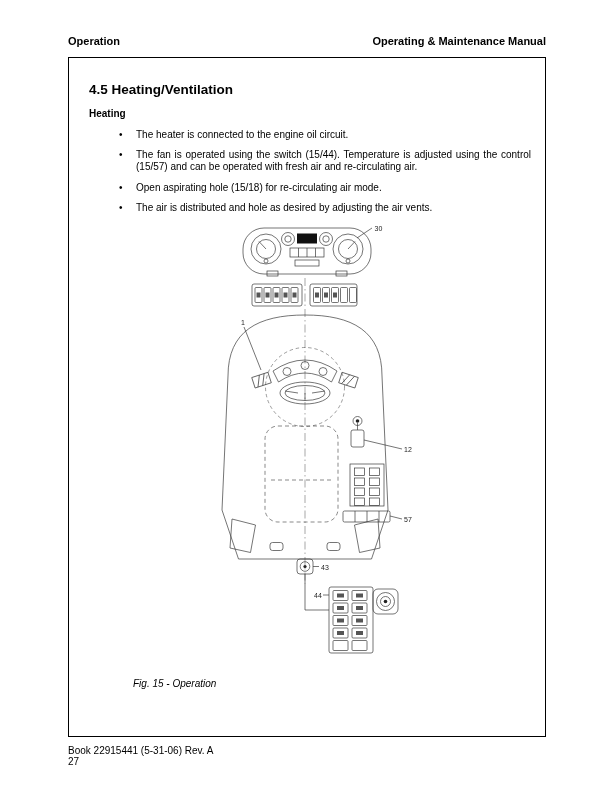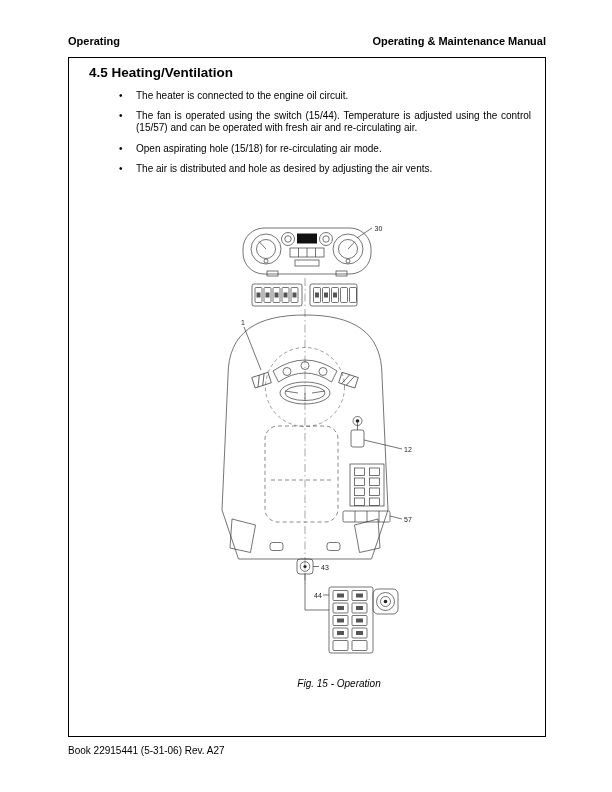--- a/index.html
+++ b/index.html
@@ -10,51 +10,52 @@
   }
   .header {
     position:absolute; left:68px; right:66px; top:35px;
     display:flex; justify-content:space-between;
     font-size:11px; font-weight:bold;
   }
   .content-box {
     position:absolute; left:68px; top:57px; width:478px; height:680px;
     border:1px solid #000;
   }
-  .section-title { margin:7px 0 0 20px; font-size:13.5px; font-weight:bold; }
+  .section-title { margin:24px 0 0 20px; font-size:13.5px; font-weight:bold; }
   .subsection-title { margin:11px 0 0 20px; font-size:10px; font-weight:bold; }
   .bullets { margin-top:10px; }
   .bullet { position:relative; margin:0 14px 7px 67px; }
   .bullet .dot { position:absolute; left:-17px; top:0; font-size:10px; }
   .bullet p { font-size:10px; line-height:12.2px; text-align:justify;margin-top:8px; }
   .figure { position:absolute; left:141px; top:160px; }
   .caption {
     position:absolute; top:620px; left:0; width:100%;
-    text-align:center; padding-left:64px;
+    padding-left:64px;
     font-style:italic; font-size:10px;
   }
   .footer {
     position:absolute; left:68px; right:66px; top:745px;
-    display:flex; font-size:10px;
+    display:flex; justify-content:space-between; font-size:10px;flex-direction:column;
   }
   .co { font-family:"Liberation Sans", sans-serif; font-size:7px; fill:#222; font-style:normal; }
 </style>
 </head>
 <body>
 
 <div class="page">
 
   <div class="header">
-    <span>Operating</span>
+    <span>Operation</span>
     <span>Operating &amp; Maintenance Manual</span>
   </div>
 
   <div class="content-box">
 
     <h1 class="section-title">4.5 Heating/Ventilation</h1>
+    <h2 class="subsection-title">Heating</h2>
 
     <div class="bullets">
       <div class="bullet">
         <span class="dot">•</span>
         <p>The heater is connected to the engine oil circuit.</p>
       </div>
       <div class="bullet">
         <span class="dot">•</span>
         <p>The fan is operated using the switch (15/44). Temperature is adjusted using the control (15/57) and can be operated with fresh air and re-circulating air.</p>
       </div>

